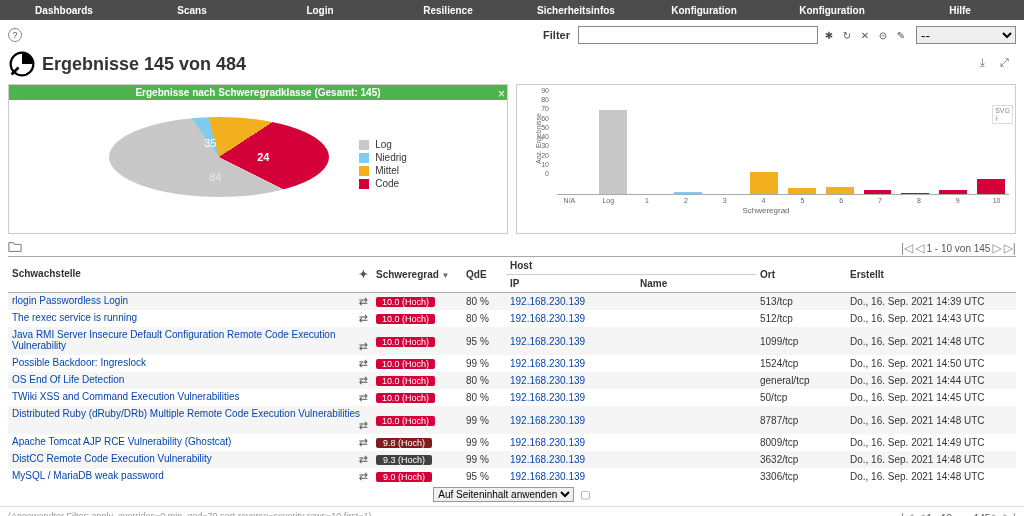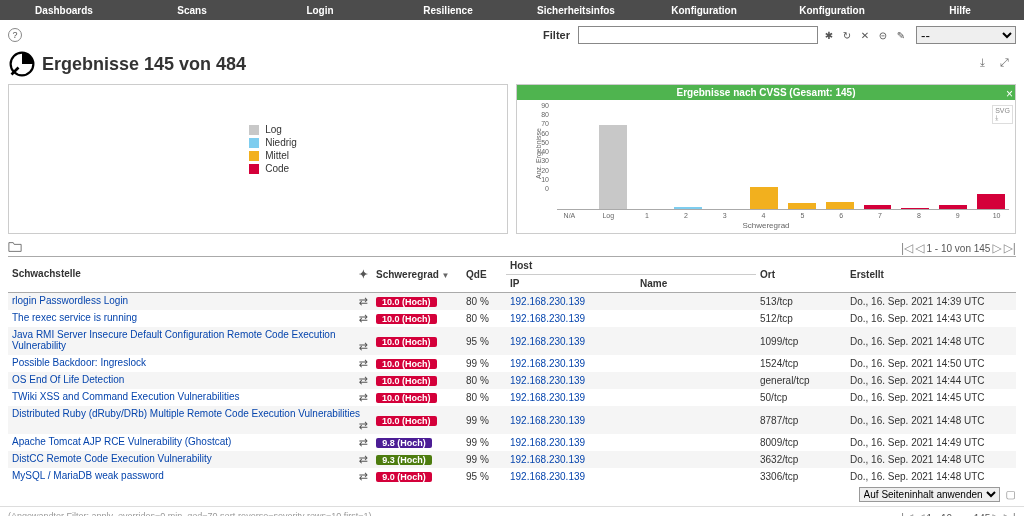--- a/index.html
+++ b/index.html
@@ -36,30 +36,30 @@
 .bars{margin-left:34px;flex:1;display:flex;align-items:flex-end;height:92px;border-bottom:1px solid #aaa;gap:10px;padding:0 4px}
 .bar{flex:1;text-align:center}
 .bar .b{width:100%;margin:0 auto}
 .xlabs{display:flex;margin-left:34px;padding:2px 4px 0;gap:10px}
 .xlabs div{flex:1;text-align:center;font-size:7px;color:#666}
 .xtitle{text-align:center;font-size:8px;color:#666;margin-top:2px}
 .svgbtn{position:absolute;right:2px;top:20px;font-size:7px;color:#888;border:1px solid #ddd;padding:1px 2px;cursor:pointer}
 .tablewrap{padding:6px 8px 0}
 .pager{display:flex;justify-content:flex-end;align-items:center;font-size:10px;gap:2px;color:#555}
 .pager .pbtn{cursor:pointer;font-size:12px;color:#888}
-.pager2{display:flex;justify-content:flex-end;align-items:center;padding:2px 8px;gap:6px}
+.pager2{display:flex;justify-content:center;align-items:center;padding:2px 8px;gap:6px}
 .pager2 select{font-size:10px;border:1px solid #999}
 .folder-icon{width:14px;height:14px;color:#666;margin-bottom:2px}
 table{width:100%;border-collapse:collapse;font-size:10px}
 th{text-align:left;padding:3px 4px;border-bottom:1px solid #aaa;font-weight:bold;border-top:1px solid #aaa}
 th .sorticon{font-size:8px;color:#666}
 td{padding:2px 4px}
 tr.data:nth-child(odd){background:#f5f5f5}
 td.link{color:#0645ad;cursor:pointer}
-.sev-badge{display:inline-block;color:#fff;font-weight:bold;padding:0 6px;font-size:9px;border-radius:2px;min-width:56px;text-align:center}
+.sev-badge{display:inline-block;color:#fff;font-weight:normal;padding:0 6px;font-size:9px;border-radius:2px;min-width:56px;text-align:center}
 .footer{font-size:9px;color:#999;padding:4px 8px;border-top:1px solid #ddd;margin-top:2px}
 .acticon{color:#555;font-size:11px}
 .subh{border-bottom:1px solid #ccc}
 </style>
 </head>
 <body>
 
 <div class="topnav">
     <div class="nav-item">Dashboards</div>
     <div class="nav-item">Scans</div>
@@ -93,22 +93,30 @@
     </svg>
   <h1>Ergebnisse 145 von 484</h1>
   <div class="hdr-icons">
     <span class="hicon">⤓</span>
     <span class="hicon">⤢</span>
   </div>
 </div>
 
 <div class="charts">
   <div class="panel">
+    <div class="ptitle">Ergebnisse nach Schweregradklasse (Gesamt: 145)</div>
     <span class="pclose">×</span>
     <div class="pie-wrap">
+      <div class="pie3d">
+        <div class="pie-base pie-side" id="pie-side" style="background: conic-gradient(from -15deg, rgb(242, 176, 30) -15deg, rgb(242, 176, 30) 71.8966deg, rgb(212, 0, 58) 71.8966deg, rgb(212, 0, 58) 131.483deg, rgb(200, 200, 200) 131.483deg, rgb(200, 200, 200) 340.034deg, rgb(126, 205, 239) 340.034deg, rgb(126, 205, 239) 345deg);"></div>
+        <div class="pie-base pie-top" id="pie-top" style="background: conic-gradient(from -15deg, rgb(242, 176, 30) -15deg, rgb(242, 176, 30) 71.8966deg, rgb(212, 0, 58) 71.8966deg, rgb(212, 0, 58) 131.483deg, rgb(200, 200, 200) 131.483deg, rgb(200, 200, 200) 340.034deg, rgb(126, 205, 239) 340.034deg, rgb(126, 205, 239) 345deg);"></div>
+        <span style="position:absolute;top:20px;left:95px;color:#fff;font-size:11px">35</span>
+        <span style="position:absolute;top:34px;left:148px;color:#fff;font-size:11px;font-weight:bold">24</span>
+        <span style="position:absolute;top:54px;left:100px;color:#e6e6e6;font-size:11px">84</span>
+      </div>
       <div class="legend" id="pie-legend">
           <div class="lrow">
             <span class="lbox" style="background:#c8c8c8"></span>
             <span>Log</span>
           </div>
           <div class="lrow">
             <span class="lbox" style="background:#7ecdef"></span>
             <span>Niedrig</span>
           </div>
           <div class="lrow">
@@ -116,21 +124,20 @@
             <span>Mittel</span>
           </div>
           <div class="lrow">
             <span class="lbox" style="background:#d4003a"></span>
             <span>Code</span>
           </div>
         </div>
     </div>
   </div>
   <div class="panel">
-    <div class="ptitle">Ergebnisse nach CVSS (Gesamt: 145)</div>
     <span class="pclose">×</span>
     <span class="svgbtn">SVG<br>⤓</span>
     <div class="barchart">
       <div class="ylbl">Anz. Ergebnisse</div>
       <div class="yaxis" id="yaxis">
           <span>90</span>
           <span>80</span>
           <span>70</span>
           <span>60</span>
           <span>50</span>
@@ -284,30 +291,30 @@
           <td class="link">Distributed Ruby (dRuby/DRb) Multiple Remote Code Execution Vulnerabilities <span style="float:right" class="acticon">⇄</span></td>
           <td><span class="sev-badge" style="background:#d4003a">10.0 (Hoch)</span></td>
           <td>99 %</td>
           <td class="link">192.168.230.139</td>
           <td></td>
           <td>8787/tcp</td>
           <td>Do., 16. Sep. 2021 14:48 UTC</td>
         </tr>
         <tr class="data">
           <td class="link">Apache Tomcat AJP RCE Vulnerability (Ghostcat) <span style="float:right" class="acticon">⇄</span></td>
-          <td><span class="sev-badge" style="background:#4c1d95">9.8 (Hoch)</span></td>
+          <td><span class="sev-badge" style="background:#7f1d1d">9.8 (Hoch)</span></td>
           <td>99 %</td>
           <td class="link">192.168.230.139</td>
           <td></td>
           <td>8009/tcp</td>
           <td>Do., 16. Sep. 2021 14:49 UTC</td>
         </tr>
         <tr class="data">
           <td class="link">DistCC Remote Code Execution Vulnerability <span style="float:right" class="acticon">⇄</span></td>
-          <td><span class="sev-badge" style="background:#4d7c0f">9.3 (Hoch)</span></td>
+          <td><span class="sev-badge" style="background:#404040">9.3 (Hoch)</span></td>
           <td>99 %</td>
           <td class="link">192.168.230.139</td>
           <td></td>
           <td>3632/tcp</td>
           <td>Do., 16. Sep. 2021 14:48 UTC</td>
         </tr>
         <tr class="data">
           <td class="link">MySQL / MariaDB weak password <span style="float:right" class="acticon">⇄</span></td>
           <td><span class="sev-badge" style="background:#d4003a">9.0 (Hoch)</span></td>
           <td>95 %</td>

